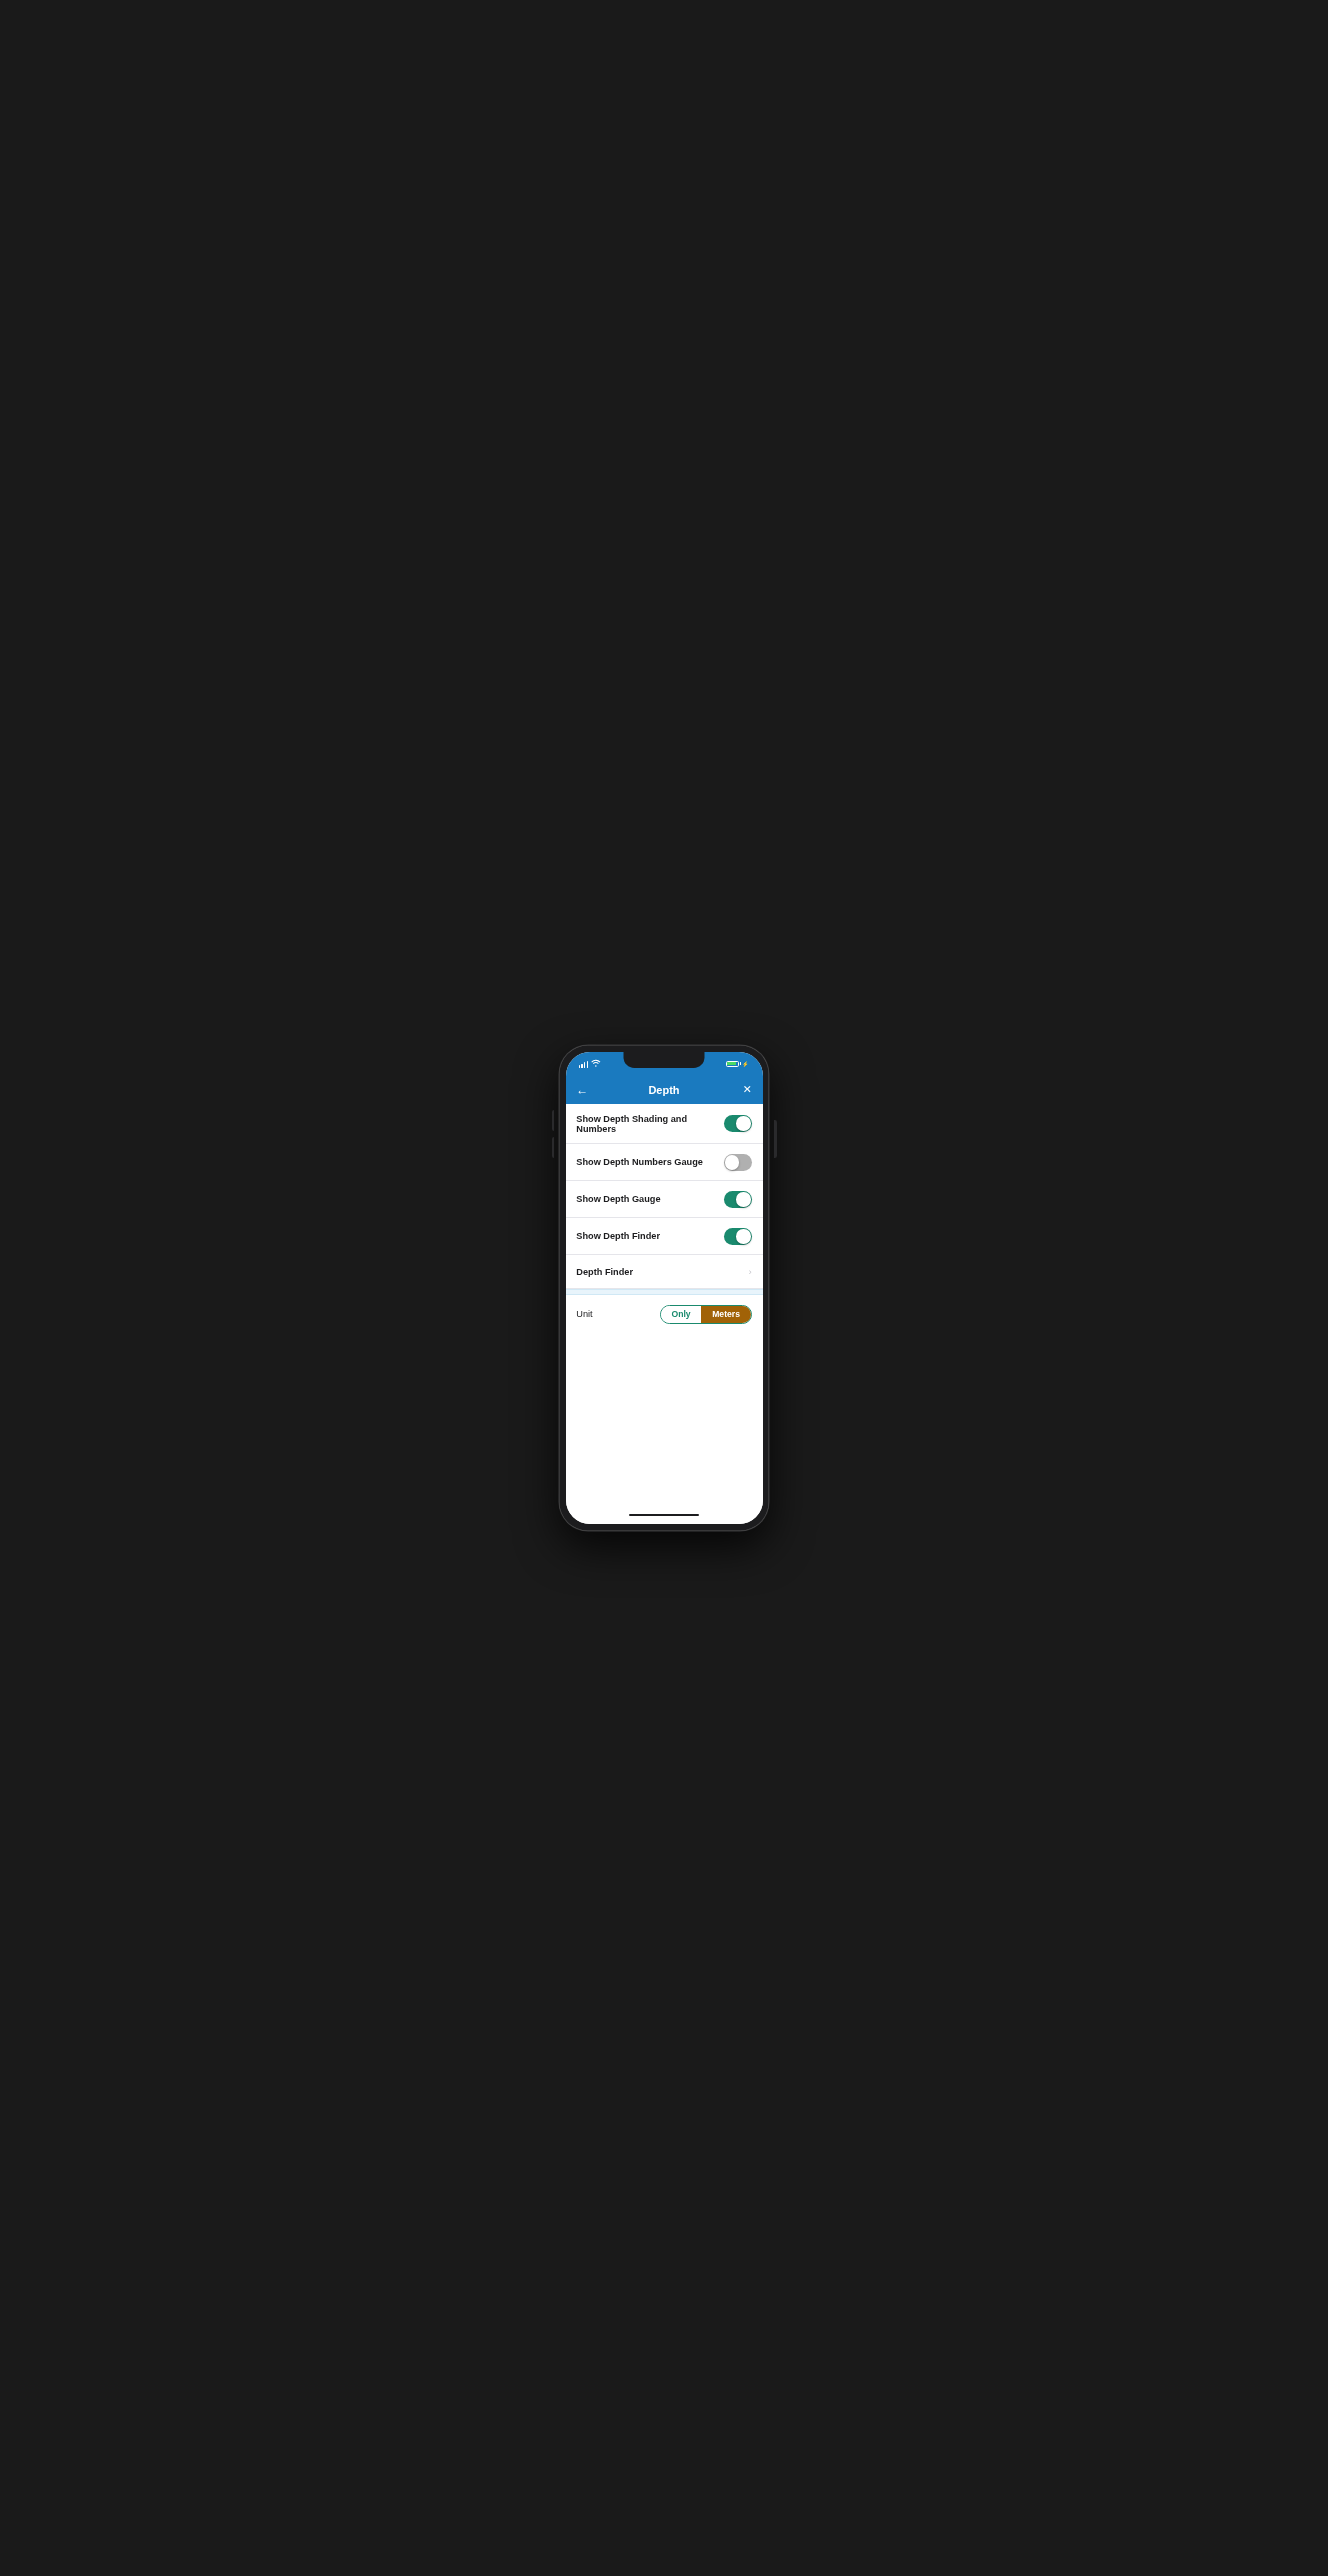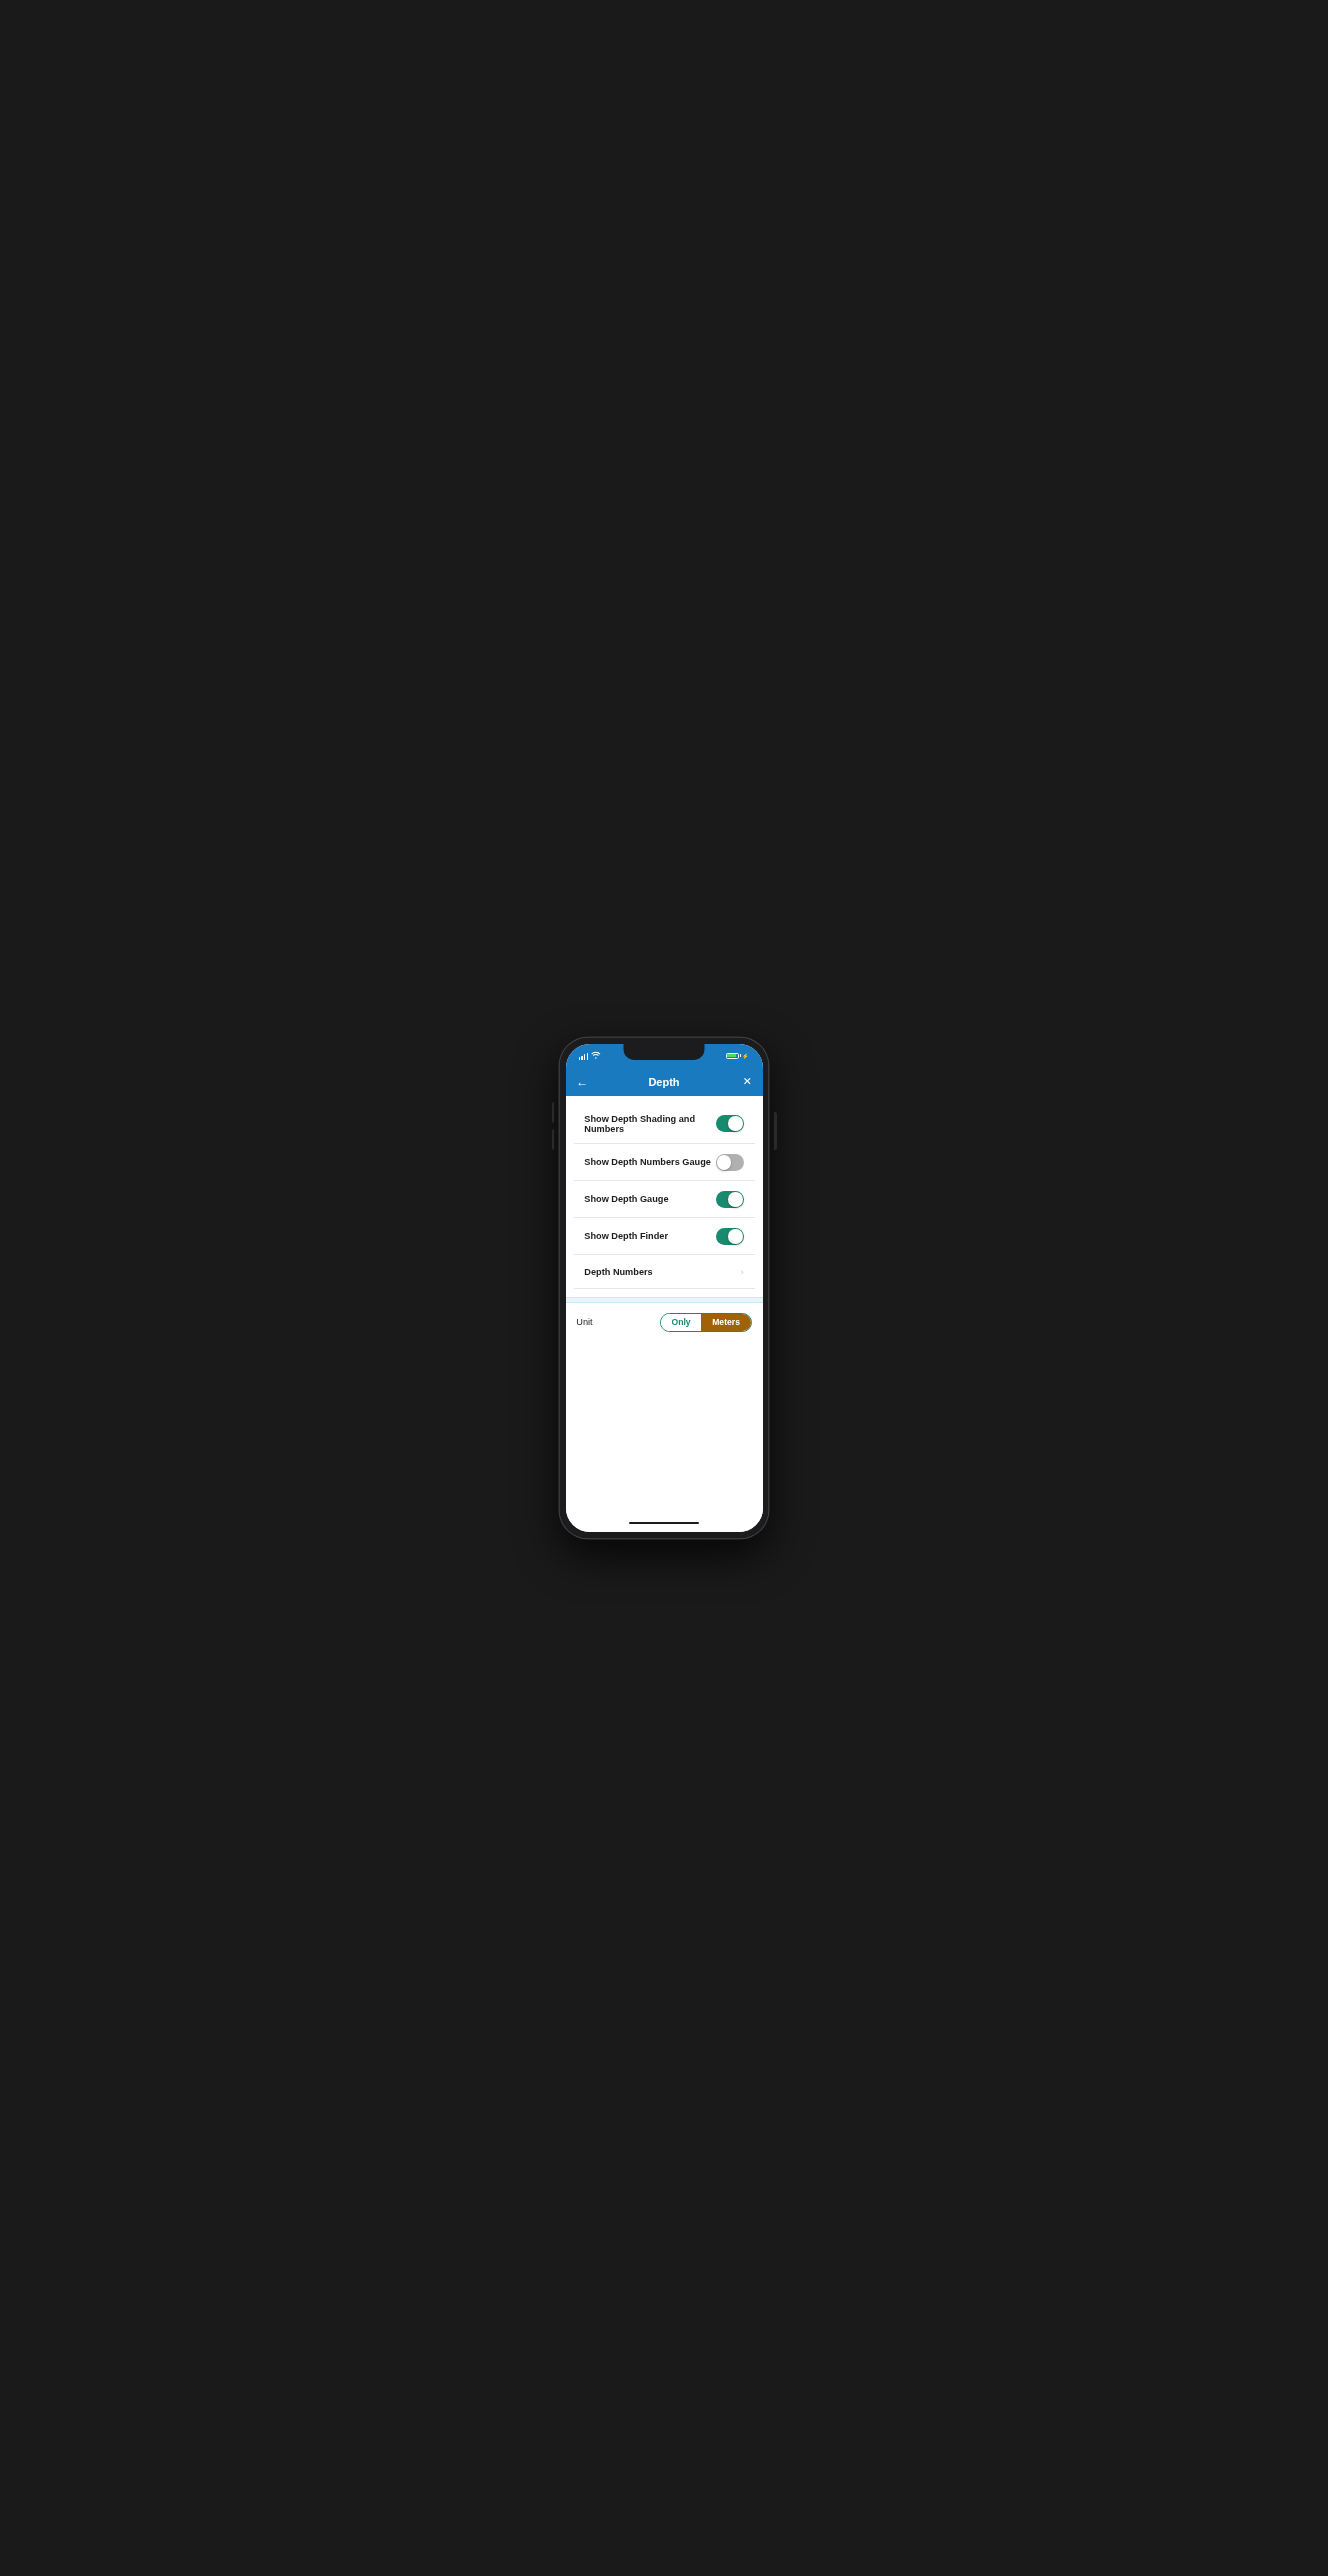--- a/index.html
+++ b/index.html
@@ -148,21 +148,21 @@
       font-size: 10.8px;
       font-weight: 400;
       cursor: pointer;
       width: 21.5px;
       text-align: right;
     }
 
     
     .settings-list {
       background: #fff;
-      padding: 8px;
+      padding: 0;
     }
 
     .settings-item {
       display: flex;
       align-items: center;
       justify-content: space-between;
       padding: 9.7px 10.8px;
       border-bottom: 0.5px solid #e5e5ea;
       min-height: 34px;
     }
@@ -394,21 +394,21 @@
       </div>
 
       <div class="settings-item">
         <span class="settings-item-label">Show Depth Finder</span>
         <div class="toggle on">
           <div class="toggle-knob"></div>
         </div>
       </div>
 
       <div class="depth-shading-row">
-        <span class="settings-item-label">Depth Numbers</span>
+        <span class="settings-item-label">Depth Finder</span>
         <span class="chevron-right">›</span>
       </div>
 
     </div>
 
     <div class="section-divider"></div>
 
     <div class="unit-row">
       <span class="unit-label">Unit</span>
       <div class="unit-toggle">

